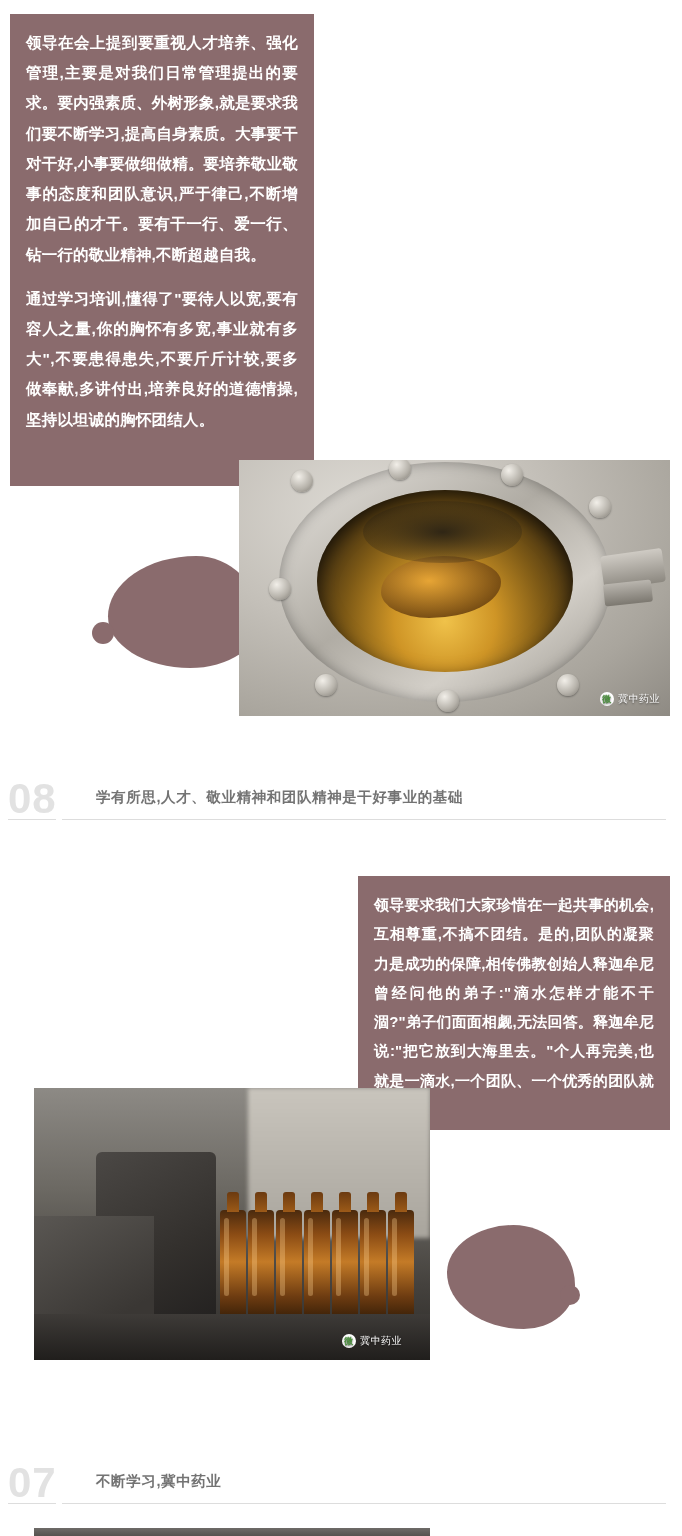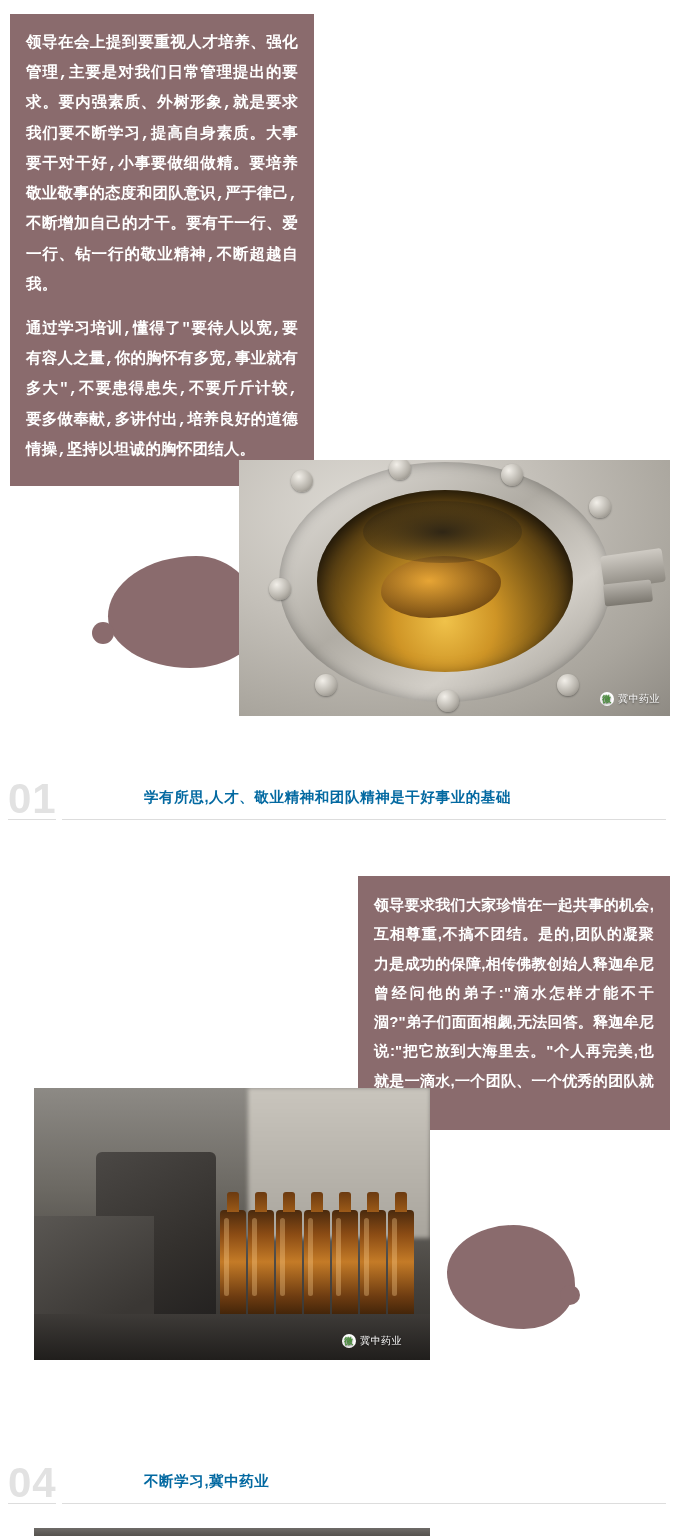--- a/index.html
+++ b/index.html
@@ -41,21 +41,20 @@
   }
   .text-panel p:last-child {
     margin-bottom: 0;
   }
 
   #panel-1 {
     left: 10px;
     top: 14px;
     width: 304px;
     height: 472px;
-    font-family: Liberation Mono, monospace;
   }
   #panel-2 {
     left: 358px;
     top: 876px;
     width: 312px;
     height: 254px;
     font-size: 15px;
     line-height: 1.95;
   }
 
@@ -313,23 +312,22 @@
     color: #e2e2e2;
     letter-spacing: 1px;
     line-height: 1;
   }
   .sec-title {
     position: absolute;
     left: 96px;
     top: 10px;
     font-size: 14.5px;
     font-weight: 700;
-    color: #0369a1;
+    color: #737373;
     letter-spacing: 0.6px;
-    margin-left: 48px;
   }
   .sec-rule {
     position: absolute;
     left: 62px;
     top: 41px;
     width: 604px;
     height: 1px;
     background: #dddddd;
   }
   .sec-rule-short {
@@ -382,21 +380,21 @@
     <div class="p1-clamp2"></div>
     <div class="watermark" id="wm-1">
       <span class="wm-badge">微</span>
       <span>冀中药业</span>
     </div>
   </div>
 
   <div class="tiny-caption" id="caption-1">冀中药业出品</div>
 
   <div class="section" id="section-03">
-    <div class="sec-number">01</div>
+    <div class="sec-number">08</div>
     <div class="sec-title">学有所思,人才、敬业精神和团队精神是干好事业的基础</div>
     <div class="sec-rule-short"></div>
     <div class="sec-rule"></div>
   </div>
 
   <div class="text-panel" id="panel-2">
     <p>领导要求我们大家珍惜在一起共事的机会,互相尊重,不搞不团结。是的,团队的凝聚力是成功的保障,相传佛教创始人释迦牟尼曾经问他的弟子:"滴水怎样才能不干涸?"弟子们面面相觑,无法回答。释迦牟尼说:"把它放到大海里去。"个人再完美,也就是一滴水,一个团队、一个优秀的团队就是大海。</p>
   </div>
 
   <div class="photo" id="photo-2">
@@ -416,21 +414,21 @@
       <span class="wm-badge">微</span>
       <span>冀中药业</span>
     </div>
   </div>
 
   <div class="blob" id="blob-2"></div>
   <div class="blob" id="blob-2-dot"></div>
   <div class="tiny-caption" id="caption-2">冀中药业出品</div>
 
   <div class="section" id="section-04">
-    <div class="sec-number">04</div>
+    <div class="sec-number">07</div>
     <div class="sec-title">不断学习,冀中药业</div>
     <div class="sec-rule-short"></div>
     <div class="sec-rule"></div>
   </div>
 
   <div id="photo-3"></div>
 
 </div>
 
 </body></html>

